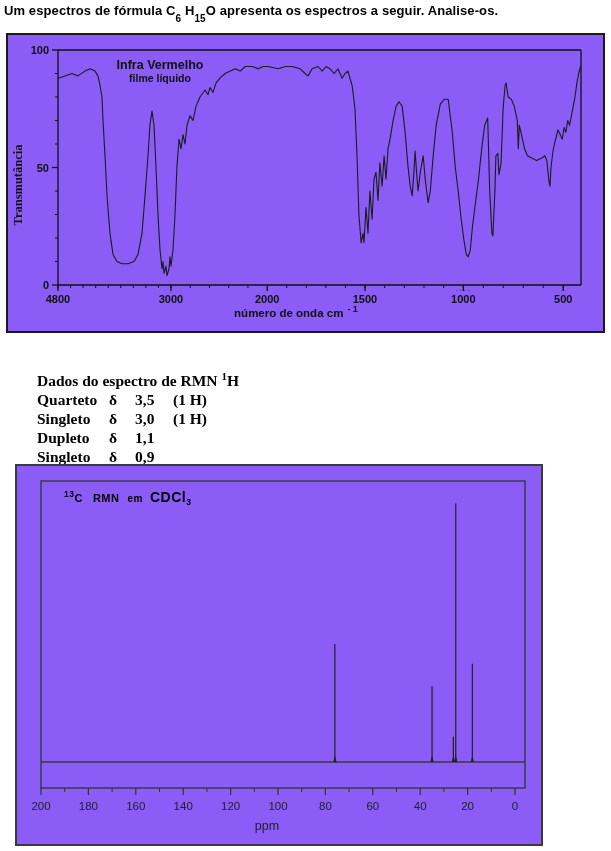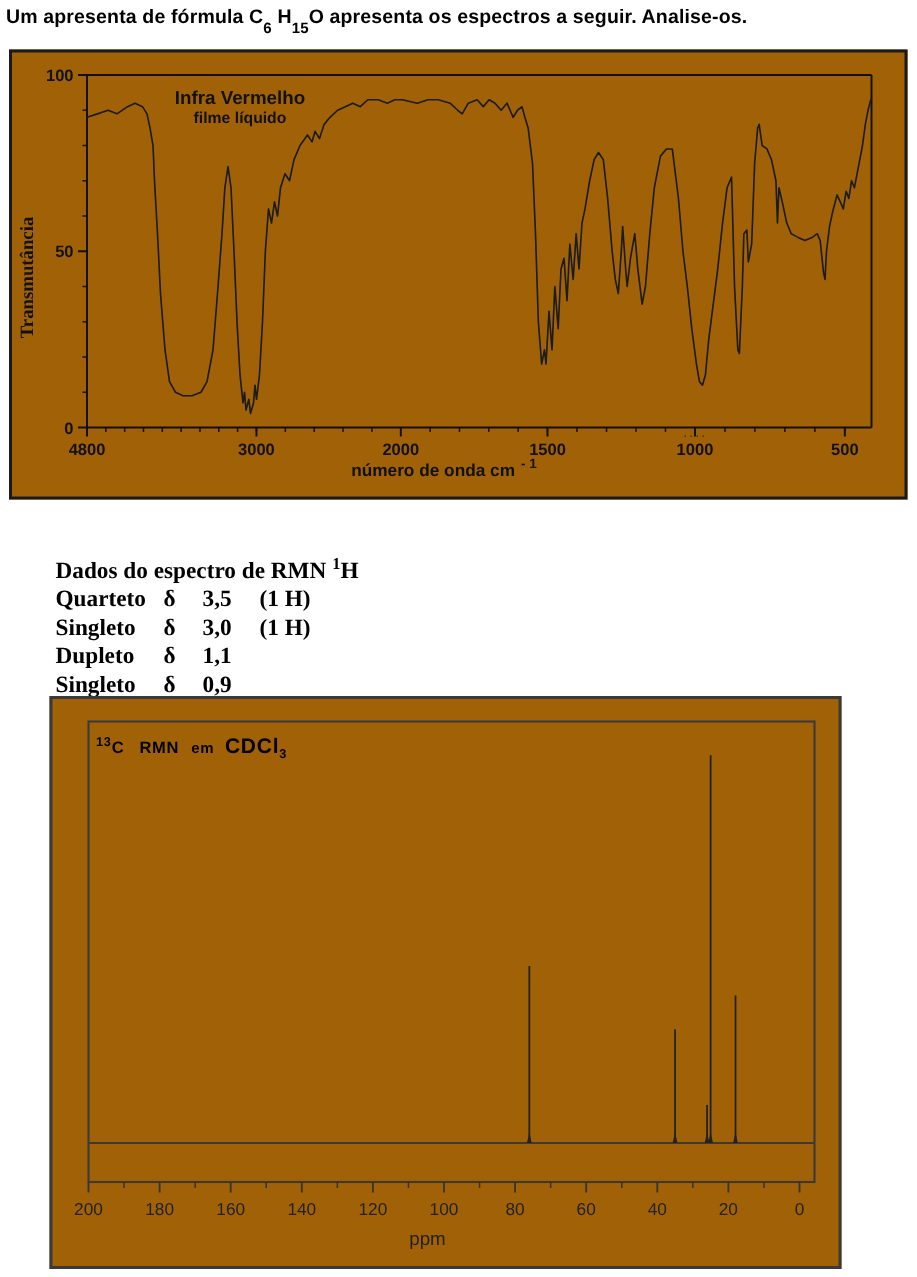--- a/index.html
+++ b/index.html
@@ -1,36 +1,36 @@
 <!DOCTYPE html>
 <html><head>
 <meta charset="utf-8">
 <style>
   html,body{margin:0;padding:0;background:#fff;}
   body{width:611px;height:851px;position:relative;font-family:"Liberation Sans",sans-serif;color:#000;}
   .abs{position:absolute;}
   .title{left:4px;top:3px;width:604px;font-size:13px;font-weight:bold;letter-spacing:.1px;}
   .title sub{font-size:10px;position:relative;top:3px;font-weight:bold;}
-  .box{border:2px solid #1a1a1a;background:#a16207;}
+  .box{border:2px solid #1a1a1a;background:#8b5cf6;}
   #ir-box{left:6px;top:33px;width:595px;height:296px;}
-  #c13-box{left:33px;top:464px;width:524px;height:378px;border-color:#3a3a3a;}
+  #c13-box{left:15px;top:464px;width:524px;height:378px;border-color:#3a3a3a;}
   svg{display:block;}
   .nmr{left:37px;top:347px;font-family:"Liberation Serif",serif;font-weight:bold;font-size:15.5px;line-height:19px;margin-top:20px;}
   .nmr sup{font-size:11px;}
   .nmr-row{display:grid;grid-template-columns:72px 26px 38px auto;}
   .c13-label{left:64px;top:489px;font-size:11px;font-weight:bold;letter-spacing:.5px;}
   .c13-label sup{font-size:8.5px;}
   .c13-label sub{font-size:8.5px;}
   .sp{display:inline-block;width:10px;}
 </style>
 </head>
 <body>
 
 <div class="abs title">
-  <span>Um apresenta de fórmula C</span><sub>6</sub>
+  <span>Um espectros de fórmula C</span><sub>6</sub>
   <span>H</span><sub>15</sub><span>O</span>
   <span> apresenta os espectros a seguir. Analise-os.</span>
 </div>
 
 <div id="ir-box" class="abs box">
   <svg id="ir-svg" width="595" height="296">
       <line x1="50" y1="15" x2="50" y2="250" stroke="#111" stroke-width="1.3" fill="none"></line>
       <line x1="50" y1="250" x2="573" y2="250" stroke="#111" stroke-width="1.3" fill="none"></line>
       <line x1="50" y1="15" x2="573" y2="15" stroke="#111" stroke-width="1.3" fill="none"></line>
       <line x1="573" y1="15" x2="573" y2="250" stroke="#111" stroke-width="1.3" fill="none"></line>

